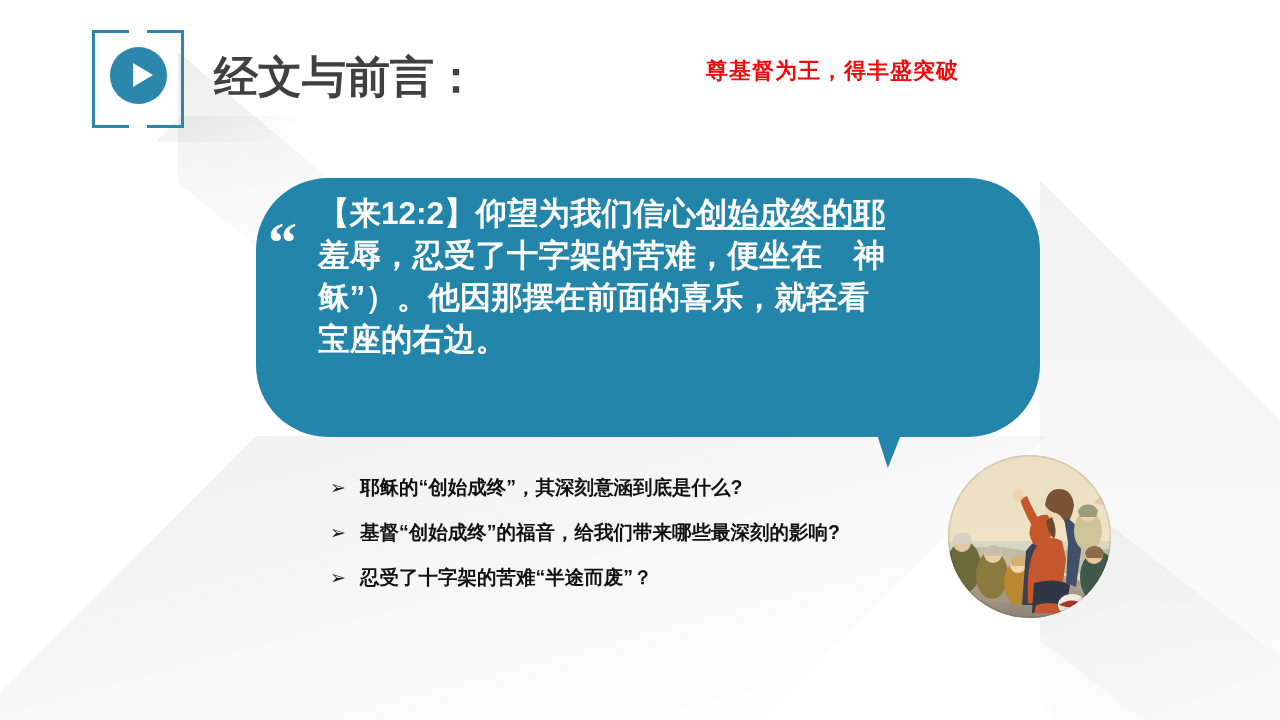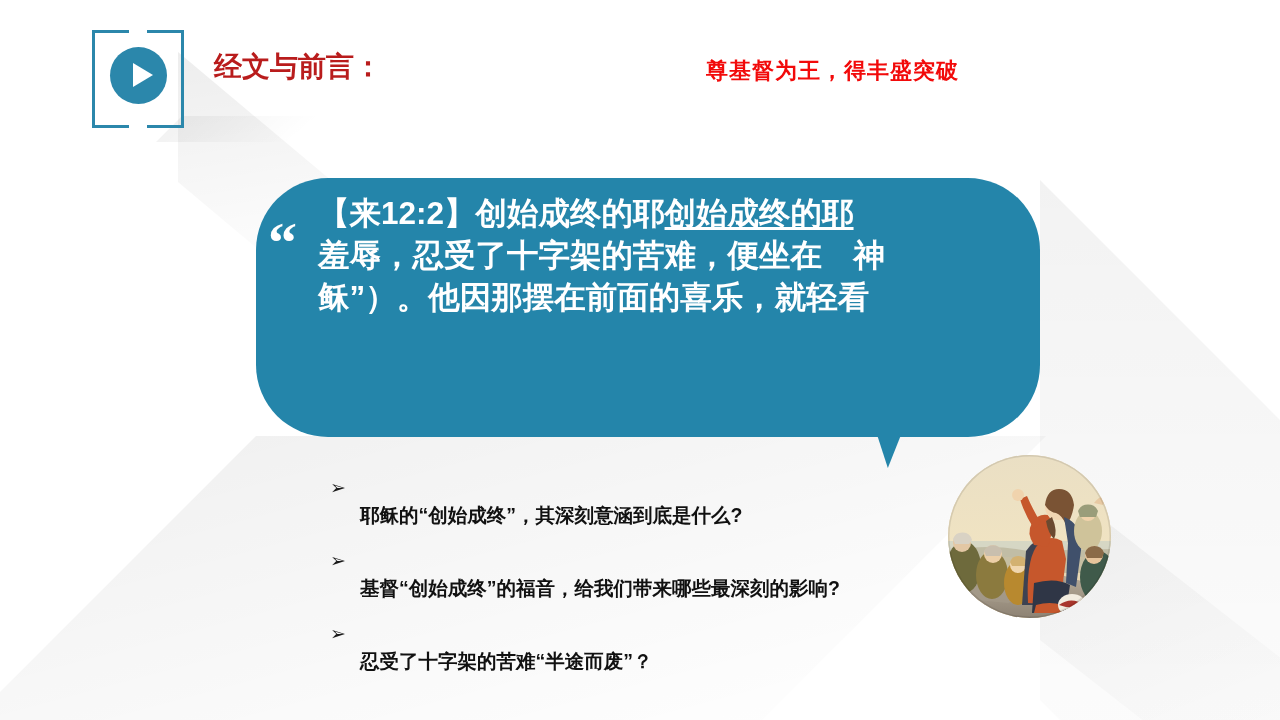--- a/index.html
+++ b/index.html
@@ -113,23 +113,23 @@
     width: 0; height: 0;
     border-top: 12px solid transparent;
     border-bottom: 12px solid transparent;
     border-left: 20px solid #ffffff;
   }
 
   .header-title {
     position: absolute;
     left: 214px;
     top: 48px;
-    font-size: 28px;
-    font-weight: bold;
-    color: #b91c1c;
+    font-size: 44px;
+    font-weight: bold;
+    color: #404040;
     letter-spacing: 0px;
     white-space: nowrap;
   }
   .header-subtitle {
     position: absolute;
     left: 706px;
     top: 56px;
     font-size: 22px;
     font-weight: bold;
     color: #f20a0a;
@@ -201,21 +201,20 @@
     color: #1a1a1a;
     font-family: "DejaVu Sans", sans-serif;
   }
   .bullet-text {
     flex: 1 1 auto;
     font-size: 19.5px;
     line-height: 27px;
     font-weight: bold;
     color: #111111;
     letter-spacing: 0px;
-    margin-top: 28px;
   }
 
   
   .painting {
     position: absolute;
     left: 948px;
     top: 455px;
     width: 163px;
     height: 163px;
     border-radius: 50%;
@@ -245,23 +244,24 @@
     </div>
   </div>
 
   <div class="header-title">经文与前言：</div>
   <div class="header-subtitle">尊基督为王，得丰盛突破</div>
 
   <div class="bubble"></div>
   <div class="bubble-tail"></div>
   <div class="bubble-quote">“</div>
   <div class="bubble-text" id="scripture-text">
-      <div><span>【来12:2】创始成终的耶</span><span class="u">创始成终的耶</span></div>
+      <div><span>【来12:2】仰望为我们信心</span><span class="u">创始成终的耶</span></div>
       <div><span>羞辱，忍受了十字架的苦难，便坐在　神</span></div>
       <div><span>稣”）。他因那摆在前面的喜乐，就轻看</span></div>
+      <div><span>宝座的右边。</span></div>
     </div>
 
   <div class="bullets" id="bullet-list">
       <div class="bullet-row">
         <span class="bullet-marker">➢</span>
         <span class="bullet-text">耶稣的“创始成终”，其深刻意涵到底是什么?</span>
       </div>
       <div class="bullet-row">
         <span class="bullet-marker">➢</span>
         <span class="bullet-text">基督“创始成终”的福音，给我们带来哪些最深刻的影响?</span>

